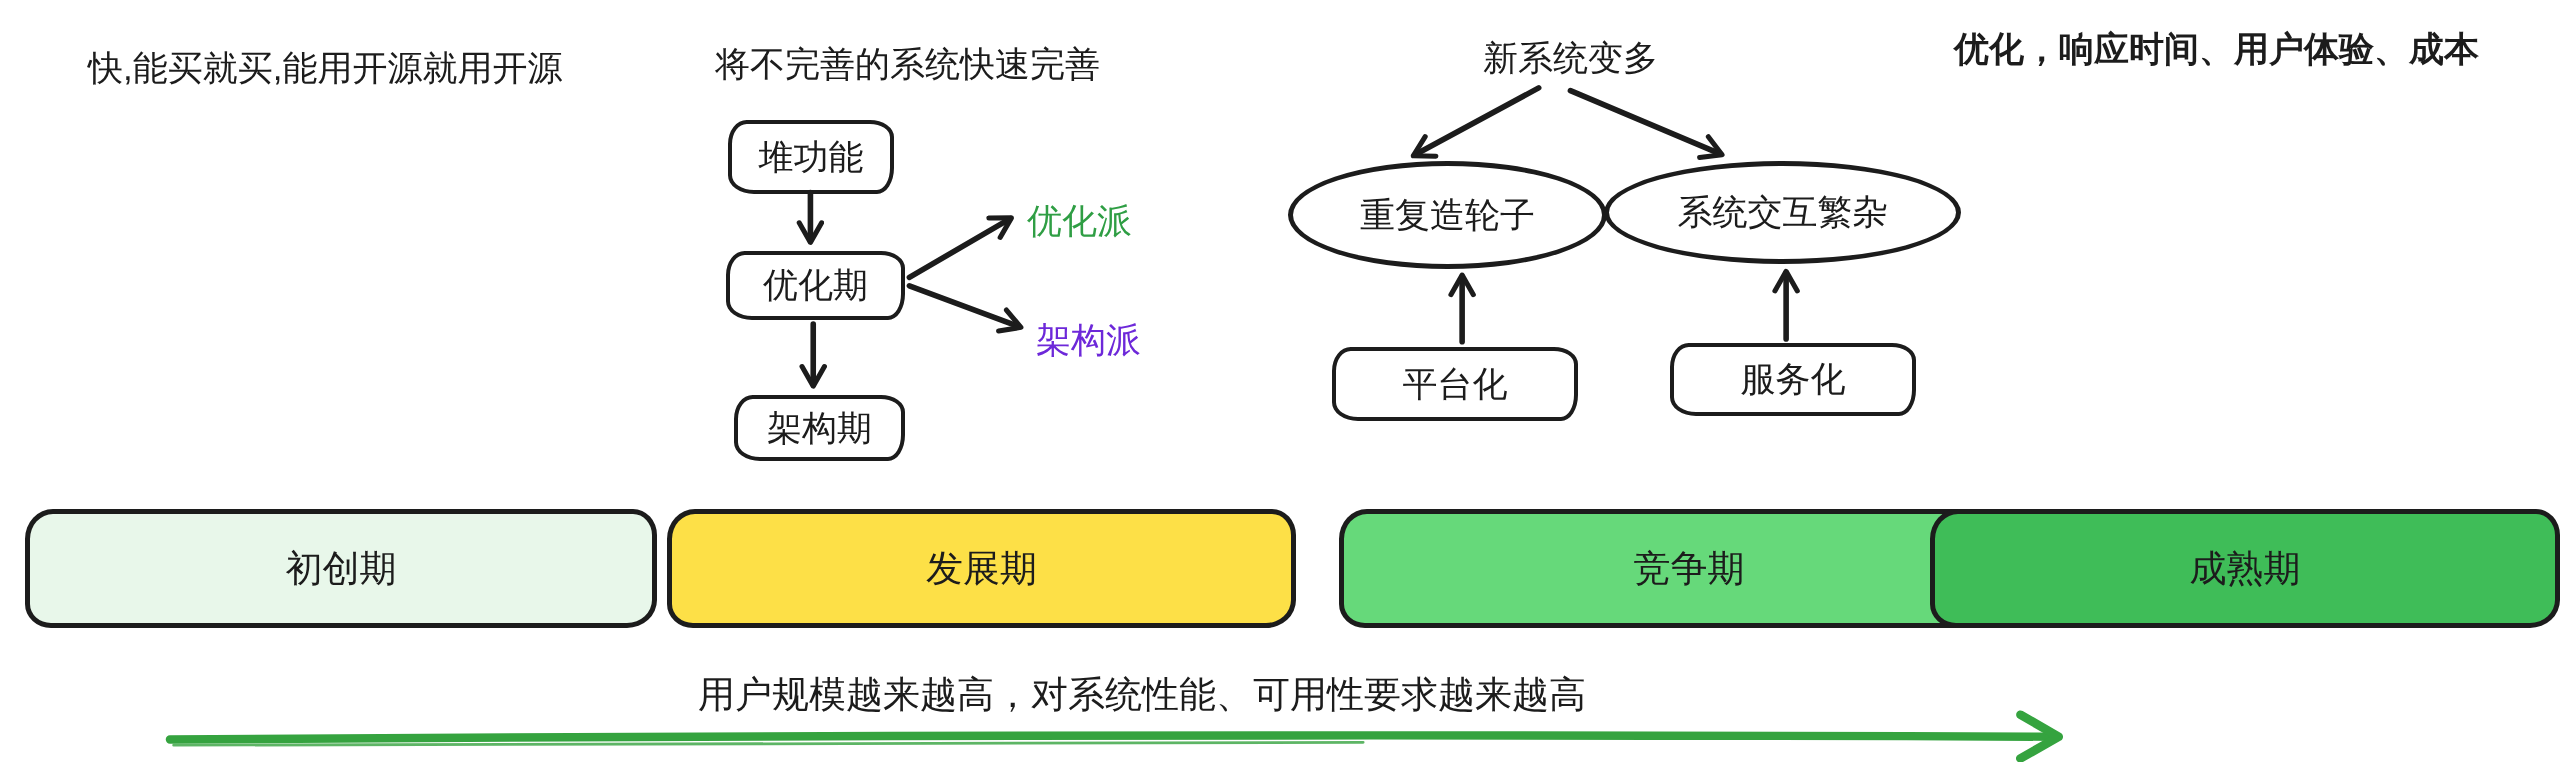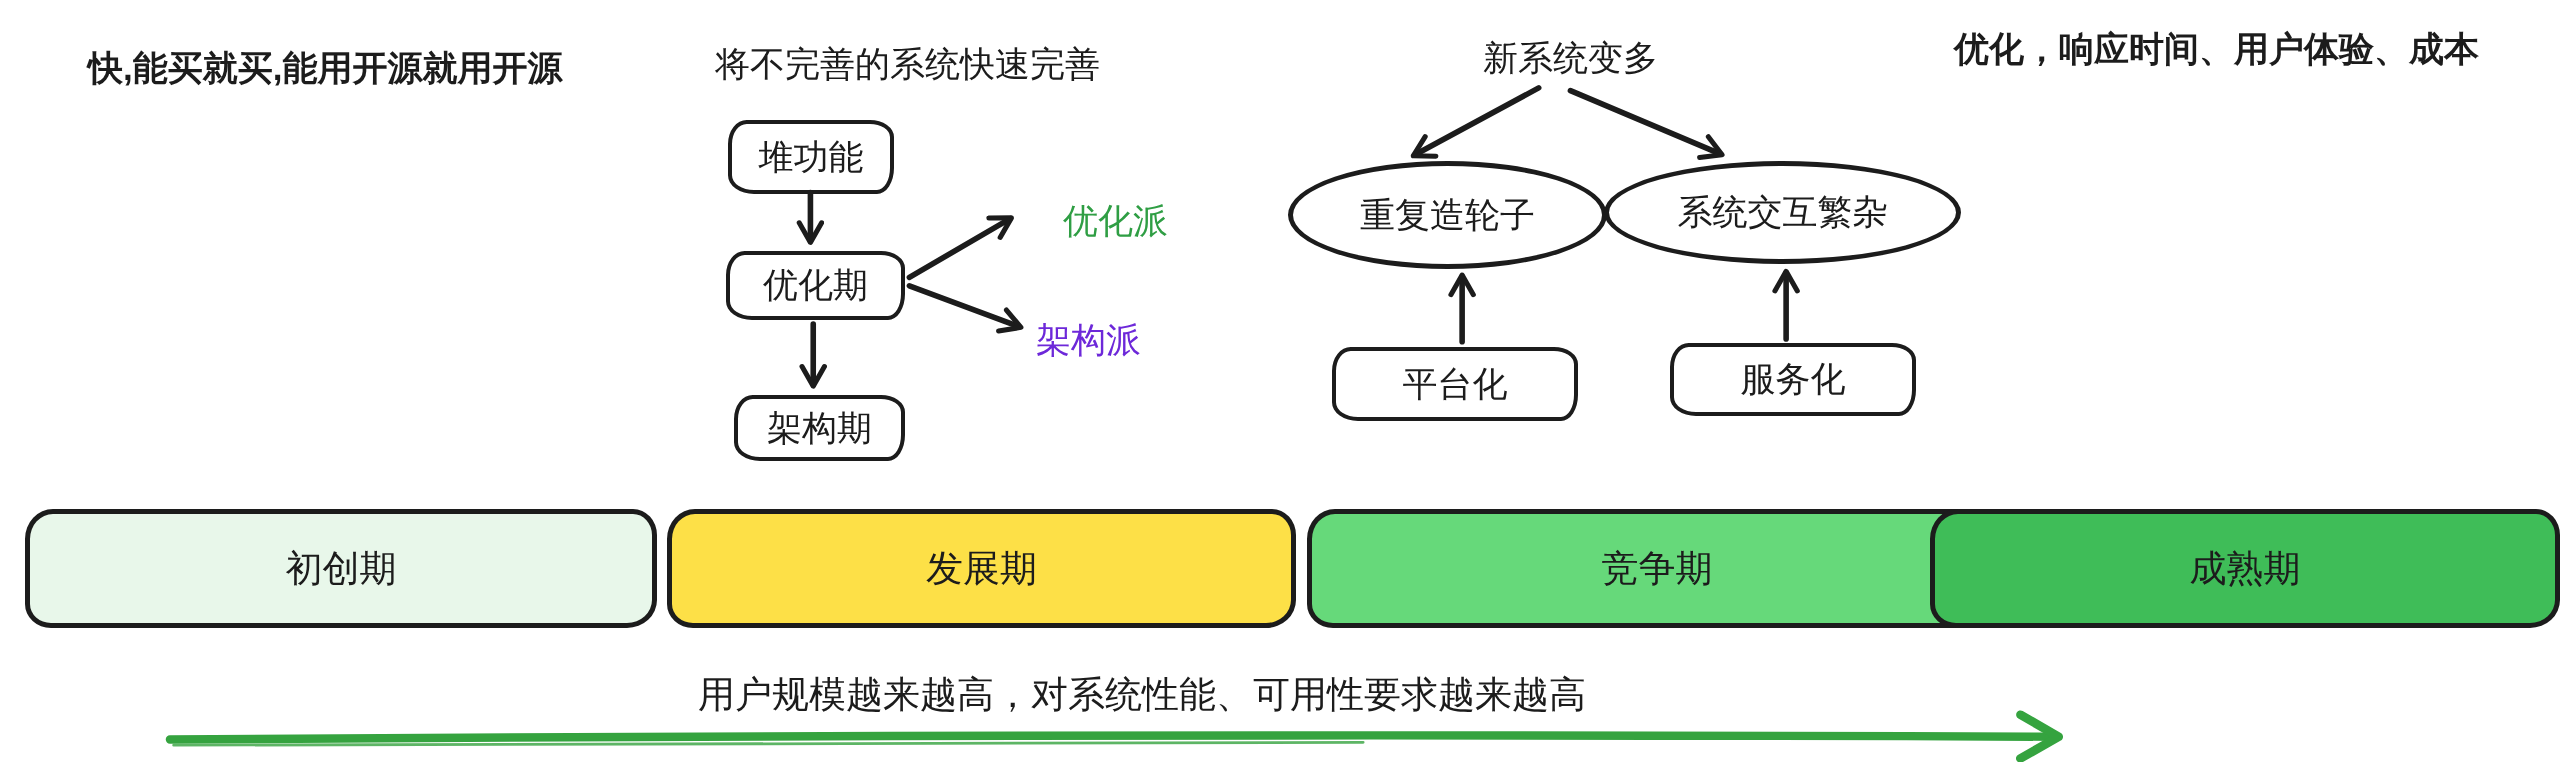--- a/index.html
+++ b/index.html
@@ -22,36 +22,36 @@
     display:flex; align-items:center; justify-content:center;
     border:5.6px solid #1c1c1c; box-sizing:border-box;
     border-radius:28px 24px 30px 26px / 30px 26px 28px 24px;
     font-size:37px;
   }
   #arrows { position:absolute; left:0; top:0; pointer-events:none; }
 </style>
 </head>
 <body>
 
-<div class="label ann" style="left:88px;  top:45px;font-weight:bold;">快,能买就买,能用开源就用开源</div>
+<div class="label ann" style="left:88px;  top:45px;">快,能买就买,能用开源就用开源</div>
 <div class="label ann" style="left:715px; top:41px;">将不完善的系统快速完善</div>
 <div class="label ann" style="left:1483px;top:35px; font-size:35px;">新系统变多</div>
 <div class="label ann" style="left:1954px;top:26px; font-size:35px;font-weight:bold;">优化，响应时间、用户体验、成本</div>
 
 <div class="node rect" style="left:728px; top:120px; width:166px; height:74px;">
     <span>堆功能</span>
   </div>
 <div class="node rect" style="left:726px; top:251px; width:179px; height:69px;">
     <span>优化期</span>
   </div>
 <div class="node rect" style="left:734px; top:395px; width:171px; height:66px;">
     <span>架构期</span>
   </div>
 
-<div class="label" style="left: 1027px; top: 198px; font-size: 35px; color: rgb(47, 158, 68); margin-left: 36px;">优化派</div>
+<div class="label" style="left: 1027px; top: 198px; font-size: 35px; color: rgb(47, 158, 68);">优化派</div>
 <div class="label" style="left: 1036px; top: 317px; font-size: 35px; color: #6d28d9;">架构派</div>
 
 <div class="node ellipse" style="left:1288px; top:161px; width:319px; height:108px;">
     <span>重复造轮子</span>
   </div>
 <div class="node ellipse" style="left:1604px; top:161px; width:357px; height:103px;">
     <span>系统交互繁杂</span>
   </div>
 <div class="node rect" style="left:1332px; top:347px; width:246px; height:74px;">
     <span>平台化</span>
@@ -59,21 +59,21 @@
 <div class="node rect" style="left:1670px; top:343px; width:246px; height:73px;text-align:center;">
     <span>服务化</span>
   </div>
 
 <div class="stage" style="left: 25px; width: 632px; background-color: rgb(232, 247, 234);">
     <span>初创期</span>
   </div>
 <div class="stage" style="left: 667px; width: 629px; background-color: #fde047;">
     <span>发展期</span>
   </div>
-<div class="stage" style="left: 1307px; width: 700px; background-color: rgb(102, 217, 122);">
+<div class="stage" style="left: 1339px; width: 700px; background-color: rgb(102, 217, 122);">
     <span>竞争期</span>
   </div>
 <div class="stage" style="left: 1930px; width: 630px; background-color: rgb(63, 189, 88);">
     <span>成熟期</span>
   </div>
 
 <div class="label" style="left:698px; top:670px; font-size:37px;">用户规模越来越高，对系统性能、可用性要求越来越高</div>
 
 <svg id="arrows" width="2576" height="763" viewBox="0 0 2759 817">
   <defs>

